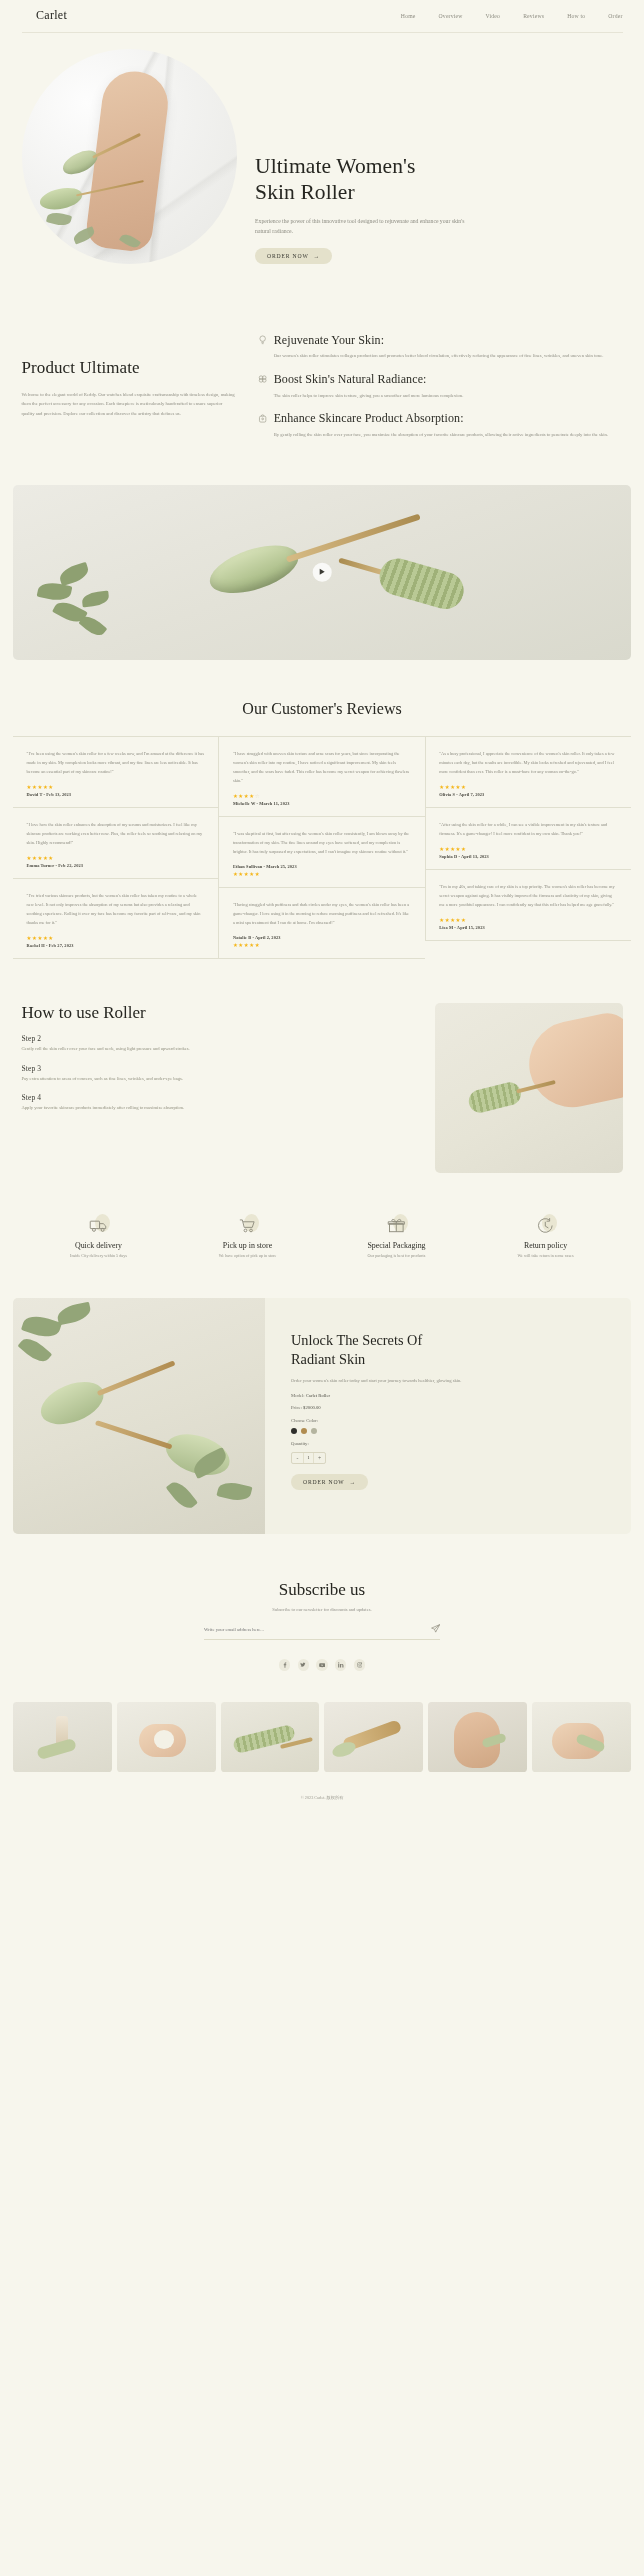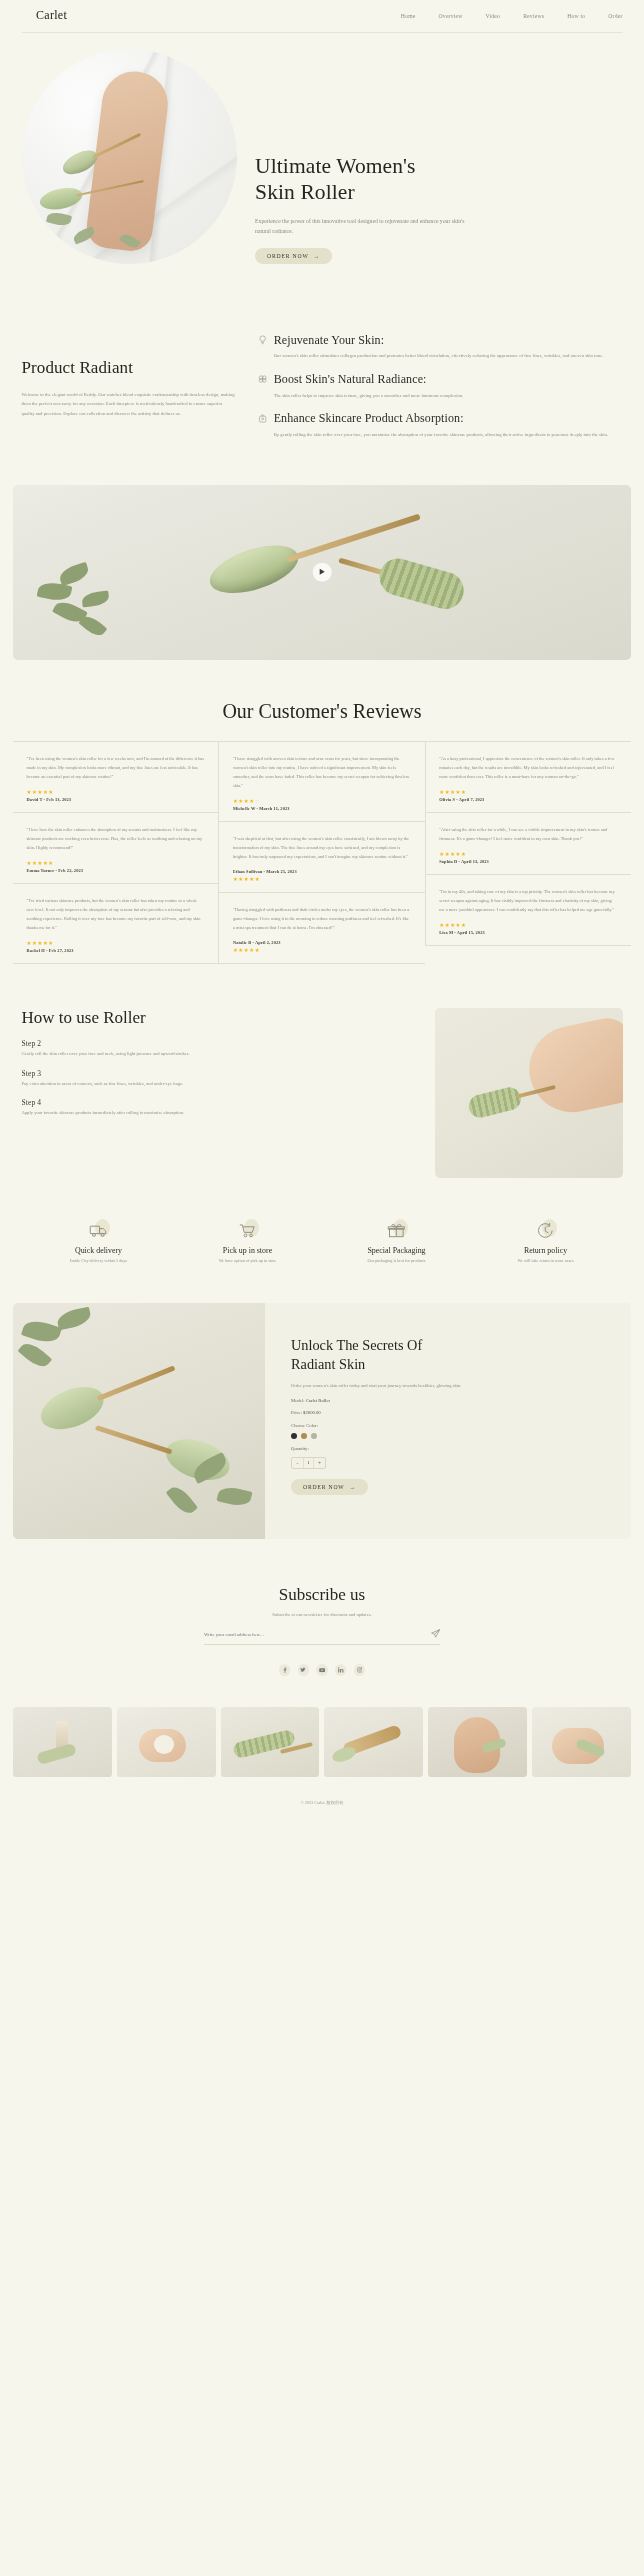--- a/index.html
+++ b/index.html
@@ -143,21 +143,21 @@
     width:18.6px; height:18.6px; border-radius:50%; background:rgba(255,255,255,.78);
     display:flex; align-items:center; justify-content:center; cursor:pointer;
   }
   .playbtn span{
     width:0; height:0; border-left:5px solid #3b3b33;
     border-top:3.2px solid transparent; border-bottom:3.2px solid transparent; margin-left:1.4px;
   }
 
   
   .reviews{ padding:40px 13px 0 13px; }
-  h2.center{ text-align:center; font-size:20px; font-weight:400; color:#262621; }
+  h2.center{ text-align:center; font-size:16px; font-weight:400; color:#262621; }
   .rgrid{ margin-top:18.6px; display:flex; gap:0; align-items:flex-start; }
   .rcol{ flex:1; }
   .rcol + .rcol{ border-left:0.7px solid var(--line); }
   .rcard{ padding:12px 13.6px 10.7px 13.6px; border-bottom:0.7px solid var(--line); }
   .rcol:first-child .rcard:first-child{ border-top:0.7px solid var(--line); }
   .rcol .rcard:first-child{ border-top:0.7px solid var(--line); }
   .rcard p{ font-size:4.4px; line-height:2.05; color:#8c8b81; }
   .stars{ color:var(--star); font-size:5.4px; letter-spacing:0.6px; margin-top:7.9px; }
   .stars .off{ color:#e3dfc7; }
   .rmeta{ margin-top:1.4px; font-size:4.4px; font-weight:bold; color:#4a4941; letter-spacing:0.1px; }
@@ -288,21 +288,21 @@
       <p class="hero-sub">Experience the power of this innovative tool designed to rejuvenate and enhance your skin's natural radiance.</p>
       <button class="btn">
         <span>ORDER NOW</span>
         <span>→</span>
       </button>
     </div>
   </section>
 
   <section class="overview">
     <div class="ov-left">
-      <h2 class="section">Product Radiant</h2>
+      <h2 class="section">Product Ultimate</h2>
       <p class="ov-para">Welcome to the elegant world of Reddy. Our watches blend exquisite craftsmanship with timeless design, making them the perfect accessory for any occasion. Each timepiece is meticulously handcrafted to ensure superior quality and precision. Explore our collection and discover the artistry that defines us.</p>
     </div>
     <div class="ov-right">
 
       <div class="feat">
         <span class="feat-ic">
           <svg width="9.3" height="10" viewBox="0 0 20 22" fill="none" stroke="#9a9888" stroke-width="1.4">
             <circle cx="10" cy="8" r="6"></circle>
               <path d="M7 16h6M8 19h4"></path>
           </svg>

